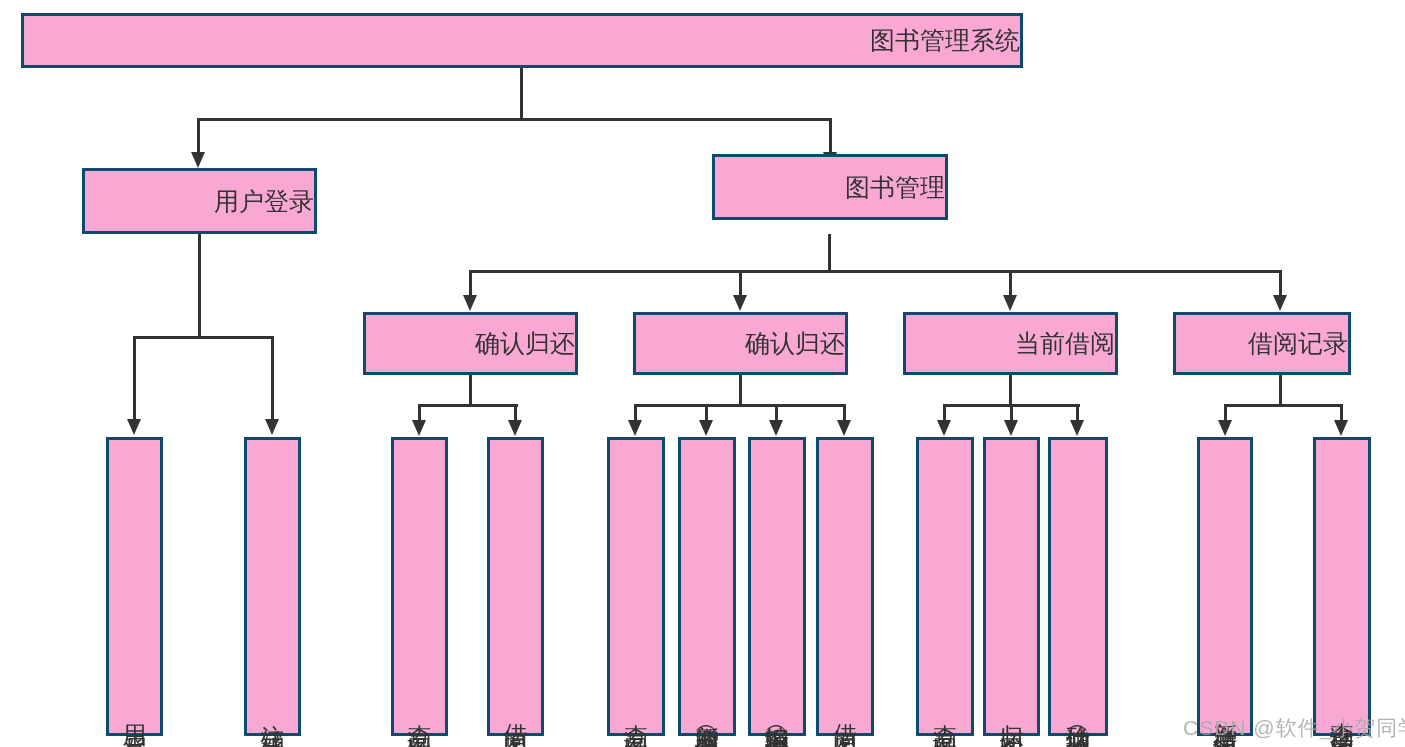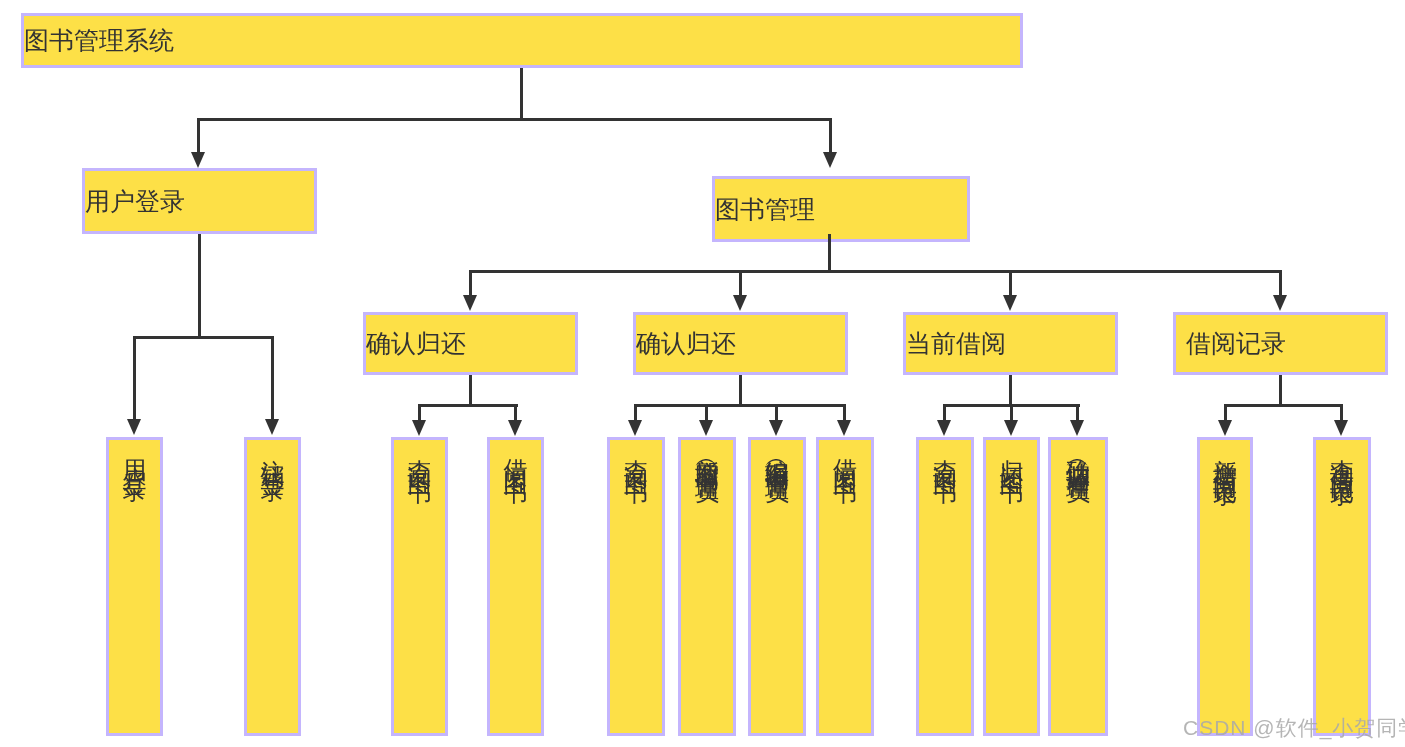--- a/index.html
+++ b/index.html
@@ -1,22 +1,22 @@
 <!DOCTYPE html>
 <html><head>
 <meta charset="utf-8">
 <style>
   html,body{margin:0;padding:0;background:#fff;}
   .canvas{
     position:relative;width:1405px;height:747px;background:#fff;
     font-family:"Liberation Sans",sans-serif;color:#333;overflow:hidden;
   }
   .box{
-    position:absolute;box-sizing:border-box;border:3px solid #c4b5fd;background:#fde047;
-    display:flex;align-items:center;justify-content:flex-start;
+    position:absolute;box-sizing:border-box;border:3px solid #0c4a6e;background:#f9a8d4;
+    display:flex;align-items:center;justify-content:flex-end;
     font-size:25px;color:#333;line-height:1;white-space:nowrap;
   }
   .vbox{
     writing-mode:vertical-rl;letter-spacing:7px;font-size:24px;white-space:normal;
     text-align:center;
   }
   .hline{position:absolute;height:3px;background:#333;}
   .vline{position:absolute;width:3px;background:#333;}
   .arrow{
     position:absolute;width:0;height:0;
@@ -40,21 +40,21 @@
   <div class="vline" style="left:520px;top:68px;height:53px;"></div>
   <div class="hline" style="left:197px;top:118px;width:635px;"></div>
   <div class="vline" style="left:197px;top:118px;height:36px;"></div>
   <div class="arrow" style="left:191px;top:152px;"></div>
   <div class="vline" style="left:829px;top:118px;height:36px;"></div>
   <div class="arrow" style="left:823px;top:152px;"></div>
 
   <div class="box" style="left:82px;top:168px;width:235px;height:66px;">
     <span>用户登录</span>
   </div>
-  <div class="box" style="left:712px;top:176px;width:258px;height:66px;">
+  <div class="box" style="left:712px;top:154px;width:236px;height:66px;">
     <span>图书管理</span>
   </div>
 
   <div class="vline" style="left:198px;top:234px;height:105px;"></div>
   <div class="hline" style="left:133px;top:336px;width:141px;"></div>
   <div class="vline" style="left:133px;top:336px;height:85px;"></div>
   <div class="arrow" style="left:127px;top:419px;"></div>
   <div class="vline" style="left:271px;top:336px;height:85px;"></div>
   <div class="arrow" style="left:265px;top:419px;"></div>
 
@@ -71,21 +71,21 @@
 
   <div class="box" style="left:363px;top:312px;width:215px;height:63px;">
     <span>确认归还</span>
   </div>
   <div class="box" style="left:633px;top:312px;width:215px;height:63px;">
     <span>确认归还</span>
   </div>
   <div class="box" style="left:903px;top:312px;width:215px;height:63px;">
     <span>当前借阅</span>
   </div>
-  <div class="box" style="left:1173px;top:312px;width:215px;height:63px;padding-left:10px;">
+  <div class="box" style="left:1173px;top:312px;width:178px;height:63px;padding-left:10px;">
     <span>借阅记录</span>
   </div>
 
   <div class="vline" style="left:469px;top:375px;height:31px;"></div>
   <div class="hline" style="left:418px;top:404px;width:100px;"></div>
   <div class="vline" style="left:418px;top:404px;height:18px;"></div>
   <div class="arrow" style="left:412px;top:420px;"></div>
   <div class="vline" style="left:514px;top:404px;height:18px;"></div>
   <div class="arrow" style="left:508px;top:420px;"></div>
 

